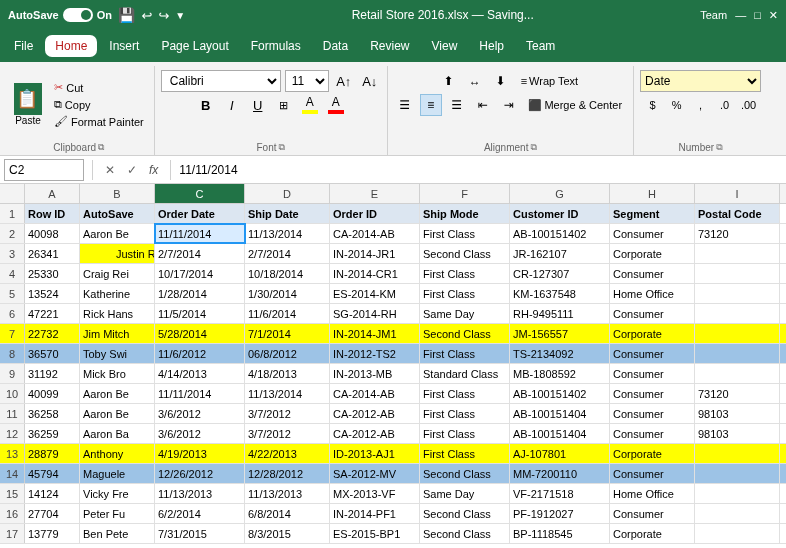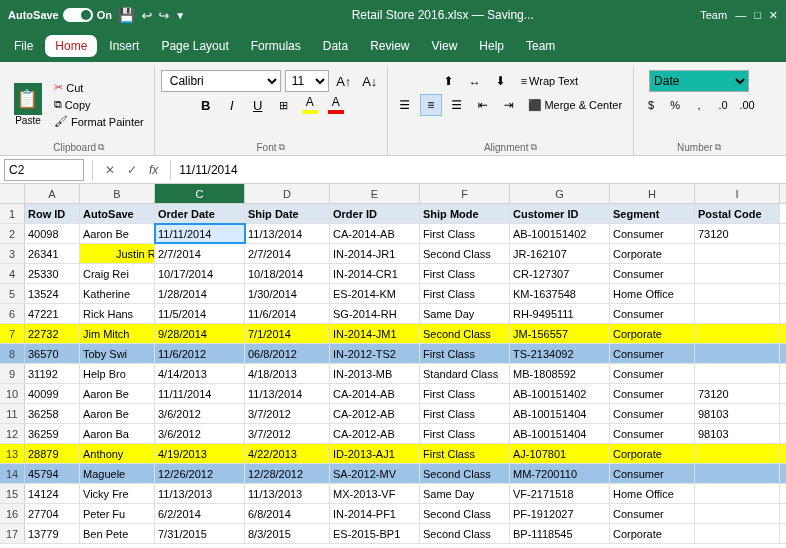--- a/index.html
+++ b/index.html
@@ -108,21 +108,21 @@
     .color-bar { width: 16px; height: 4px; margin-top: 1px; }
     .color-yellow { background: #ffff00; }
     .color-red { background: #ff0000; }
 
     
     .align-group .ribbon-content { flex-direction: column; gap: 2px; }
     .align-btn { width: 22px; height: 22px; border: 1px solid transparent; cursor: pointer; display: flex; align-items: center; justify-content: center; font-size: 12px; background: transparent; }
     .align-btn.active { background: #d0e4f5; border-color: #90c0e0; }
 
     
-    .number-select { width: 100px; height: 22px; border: 1px solid #ababab; font-size: 12px; background: #14b8a6; }
+    .number-select { width: 121px; height: 22px; border: 1px solid #ababab; font-size: 12px; background: #fef9c3; }
 
     
     .formula-bar {
       height: 28px;
       display: flex;
       align-items: center;
       border-bottom: 1px solid #d0d0d0;
       background: white;
       padding: 0 4px;
       gap: 4px;
@@ -467,21 +467,21 @@
         <div class="cell col-e">SG-2014-RH</div>
         <div class="cell col-f">Same Day</div>
         <div class="cell col-g">RH-9495111</div>
         <div class="cell col-h">Consumer</div>
         <div class="cell col-i"></div>
       </div>
       <div class="grid-row" style="background: rgb(255, 255, 0);">
         <div class="row-num" style="background: rgb(255, 255, 0);">7</div>
         <div class="cell col-a" style="background: rgb(255, 255, 0);">22732</div>
         <div class="cell col-b" style="background: rgb(255, 255, 0);">Jim Mitch</div>
-        <div class="cell col-c" style="background: rgb(255, 255, 0);">9/28/2014</div>
+        <div class="cell col-c" style="background: rgb(255, 255, 0);">5/28/2014</div>
         <div class="cell col-d" style="background: rgb(255, 255, 0);">7/1/2014</div>
         <div class="cell col-e" style="background: rgb(255, 255, 0);">IN-2014-JM1</div>
         <div class="cell col-f" style="background: rgb(255, 255, 0);">Second Class</div>
         <div class="cell col-g" style="background: rgb(255, 255, 0);">JM-156557</div>
         <div class="cell col-h" style="background: rgb(255, 255, 0);">Corporate</div>
         <div class="cell col-i" style="background: rgb(255, 255, 0);"></div>
       </div>
       <div class="grid-row" style="background: rgb(157, 195, 230);">
         <div class="row-num" style="background: rgb(157, 195, 230);">8</div>
         <div class="cell col-a" style="background: rgb(157, 195, 230);">36570</div>
@@ -490,21 +490,21 @@
         <div class="cell col-d" style="background: rgb(157, 195, 230);">06/8/2012</div>
         <div class="cell col-e" style="background: rgb(157, 195, 230);">IN-2012-TS2</div>
         <div class="cell col-f" style="background: rgb(157, 195, 230);">First Class</div>
         <div class="cell col-g" style="background: rgb(157, 195, 230);">TS-2134092</div>
         <div class="cell col-h" style="background: rgb(157, 195, 230);">Consumer</div>
         <div class="cell col-i" style="background: rgb(157, 195, 230);"></div>
       </div>
       <div class="grid-row">
         <div class="row-num">9</div>
         <div class="cell col-a">31192</div>
-        <div class="cell col-b">Help Bro</div>
+        <div class="cell col-b">Mick Bro</div>
         <div class="cell col-c">4/14/2013</div>
         <div class="cell col-d">4/18/2013</div>
         <div class="cell col-e">IN-2013-MB</div>
         <div class="cell col-f">Standard Class</div>
         <div class="cell col-g">MB-1808592</div>
         <div class="cell col-h">Consumer</div>
         <div class="cell col-i"></div>
       </div>
       <div class="grid-row">
         <div class="row-num">10</div>

